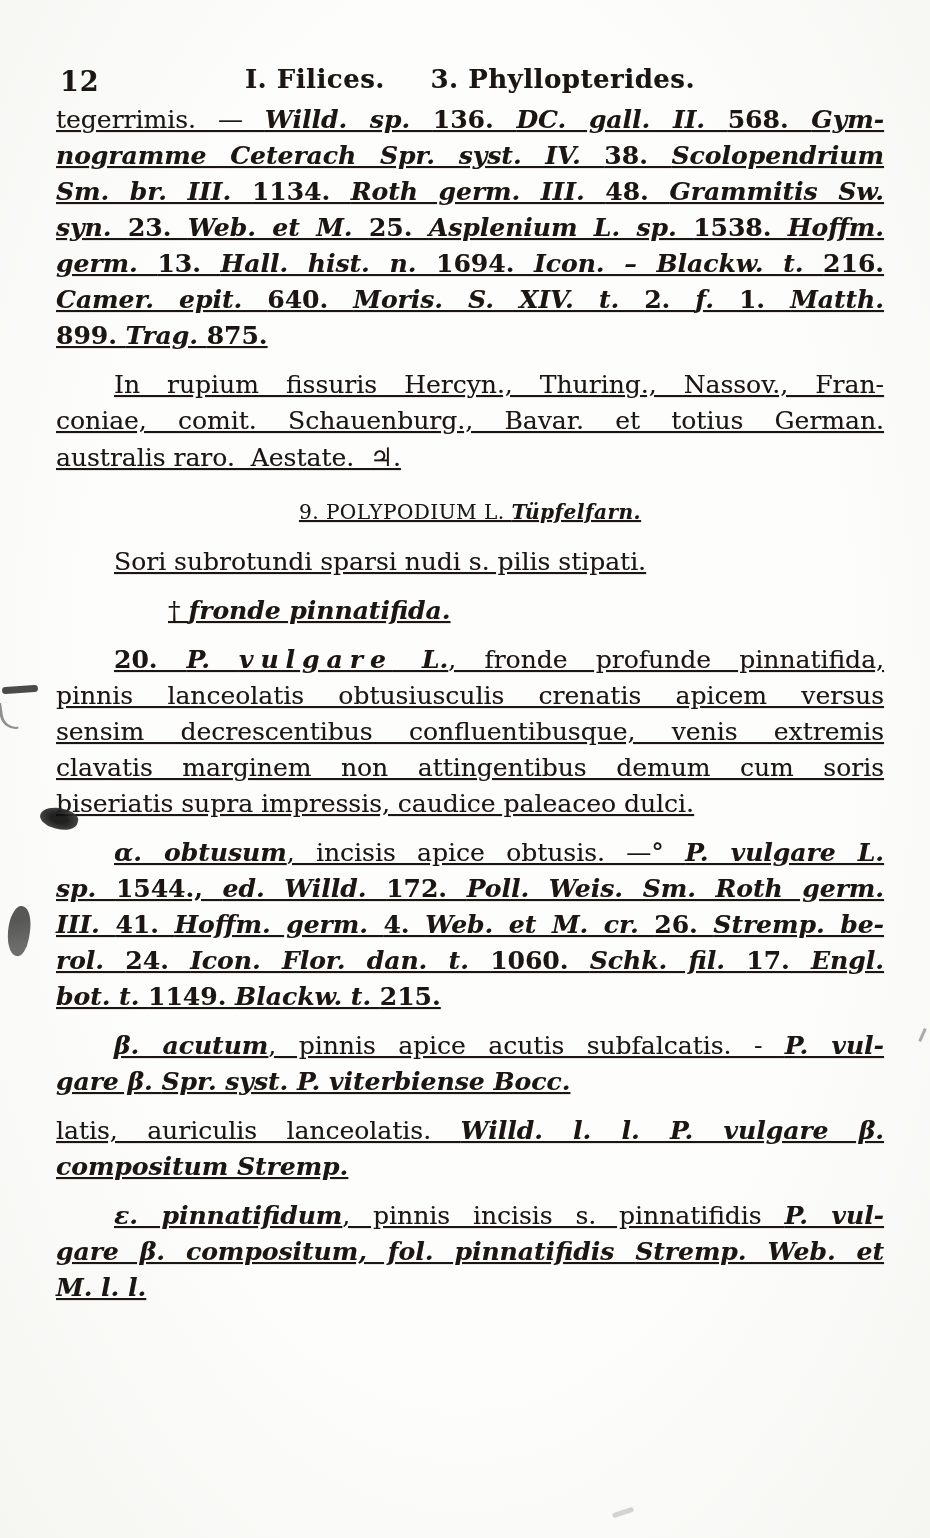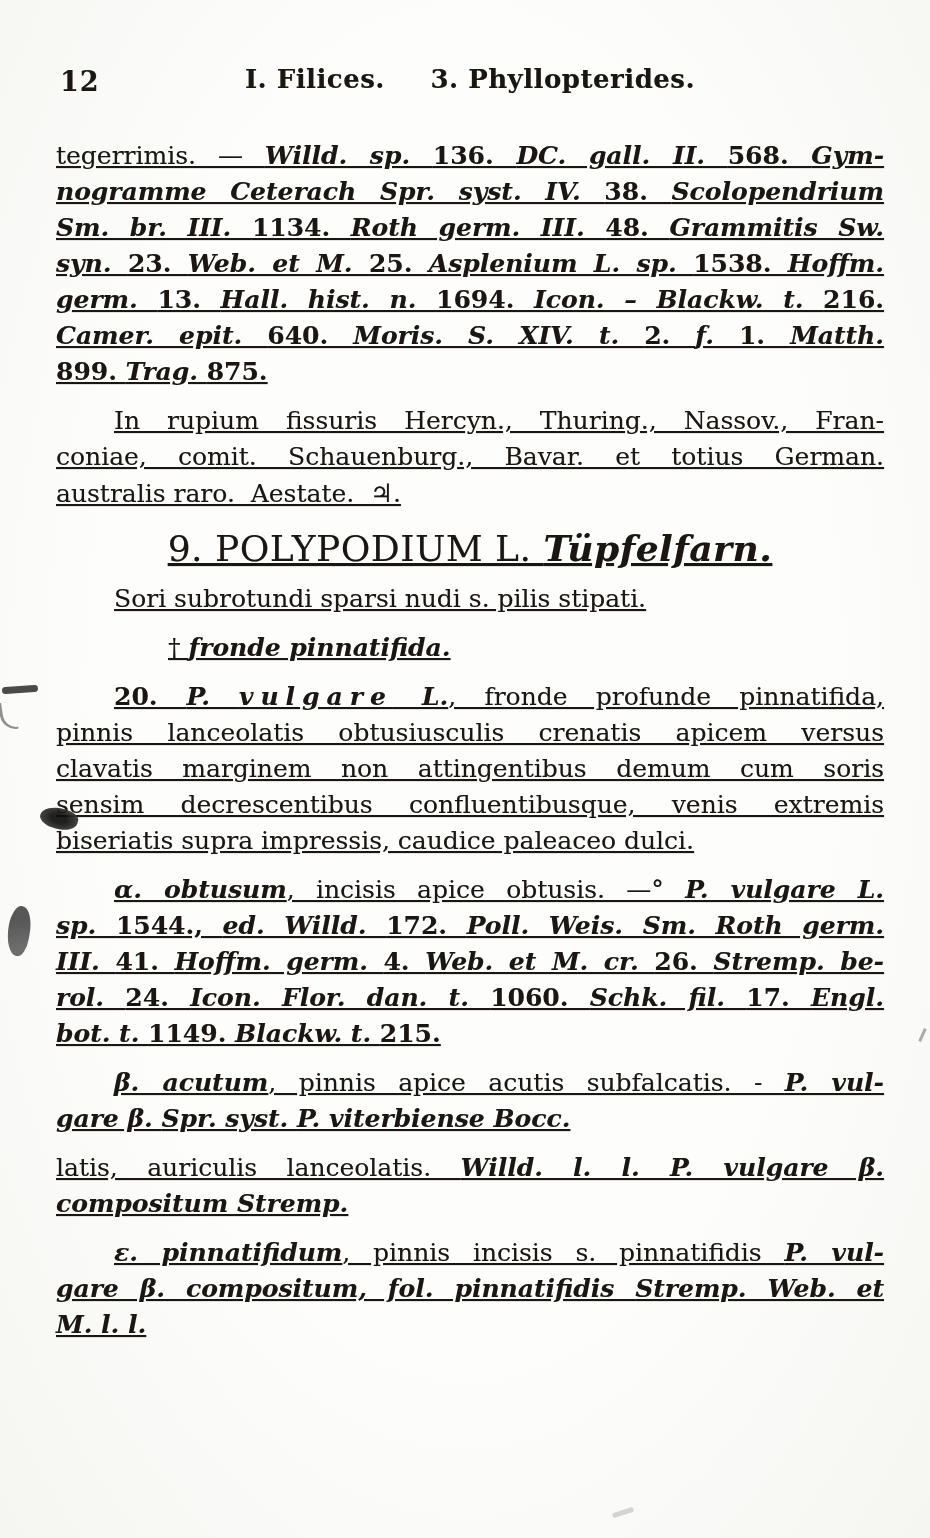--- a/index.html
+++ b/index.html
@@ -14,21 +14,20 @@
     background:radial-gradient(ellipse at 50% 45%, #fdfdfc 55%, #f5f5f1 100%);
     color:#1b1612;
     overflow:hidden;
     box-sizing:border-box;
     padding:64px 46px 0 56px;
     text-shadow:0.2px 0.3px 0.4px rgba(25,18,10,0.38);
   }
   .hdr{
     position:relative;
     height:38px;
-    margin-bottom:36px;
   }
   .pagenum{
     position:absolute;left:4px;top:2px;
     font-size:27px;font-weight:bold;letter-spacing:1px;
   }
   .runtitle{
     display:block;text-align:center;
     font-size:26px;font-weight:bold;letter-spacing:0.5px;
   }
   .body-col{position:relative;}
@@ -42,21 +41,21 @@
     display:block;
     text-align:justify;
     text-align-last:justify;
     white-space:normal;
   }
   .line.last{text-align:left;text-align-last:left;}
   .line.center{text-align:center;text-align-last:center;}
   .line.ind{text-indent:58px;}
   .line.ind2{text-indent:112px;}
   .heading{margin:18px 0 14px 0;}
-  .heading .line{font-size:36px;letter-spacing:0.5px;}
+  .heading .line{font-size:20px;letter-spacing:0.5px;}
   .rm{font-style:normal;font-weight:normal;}
   .it{font-style:italic;font-weight:bold;}
   .bd{font-style:normal;font-weight:bold;}
   .jup{font-family:"DejaVu Sans",sans-serif;font-weight:bold;font-size:1.02em;}
   .lsp{letter-spacing:7px;}
   
   .smudge{position:absolute;pointer-events:none;}
   .smudge-dash{left:2px;top:686px;width:36px;height:7px;background:#2b2b2b;border-radius:4px;transform:rotate(-4deg);opacity:.85;}
   .smudge-hook{left:0px;top:702px;width:14px;height:26px;border-left:3px solid #3a3a3a;border-bottom:2px solid #3a3a3a;border-radius:0 0 0 16px;opacity:.55;transform:rotate(-8deg);}
   .smudge-blob{left:40px;top:808px;width:38px;height:21px;background:radial-gradient(#0e0e0e 30%,#3a3a3a 80%);border-radius:62% 38% 55% 45%;transform:rotate(16deg);opacity:.92;}
@@ -92,22 +91,22 @@
       </p>
       <p class="para">
         <span class="line ind last"><span class="rm">Sori subrotundi sparsi nudi s. pilis stipati.</span></span>
       </p>
       <p class="para">
         <span class="line ind2 last"><span class="rm">† </span><span class="it">fronde pinnatifida.</span></span>
       </p>
       <p class="para">
         <span class="line ind"><span class="bd">20. </span><span class="it">P. </span><span class="it lsp">vulgare</span><span class="it"> L.</span><span class="rm">, fronde profunde pinnatifida,</span></span>
         <span class="line"><span class="rm">pinnis lanceolatis obtusiusculis crenatis apicem versus</span></span>
+        <span class="line"><span class="rm">sensim decrescentibus confluentibusque, venis extremis</span></span>
         <span class="line"><span class="rm">clavatis marginem non attingentibus demum cum soris</span></span>
-        <span class="line"><span class="rm">sensim decrescentibus confluentibusque, venis extremis</span></span>
         <span class="line last"><span class="rm">biseriatis supra impressis, caudice paleaceo dulci.</span></span>
       </p>
       <p class="para">
         <span class="line ind"><span class="it">α. obtusum</span><span class="rm">, incisis apice obtusis. —° </span><span class="it">P. vulgare L.</span></span>
         <span class="line"><span class="it">sp. </span><span class="bd">1544., </span><span class="it">ed. Willd. </span><span class="bd">172. </span><span class="it">Poll. Weis. Sm. Roth germ.</span></span>
         <span class="line"><span class="it">III. </span><span class="bd">41. </span><span class="it">Hoffm. germ. </span><span class="bd">4. </span><span class="it">Web. et M. cr. </span><span class="bd">26. </span><span class="it">Stremp. be-</span></span>
         <span class="line"><span class="it">rol. </span><span class="bd">24. </span><span class="it">Icon. Flor. dan. t. </span><span class="bd">1060. </span><span class="it">Schk. fil. </span><span class="bd">17. </span><span class="it">Engl.</span></span>
         <span class="line last"><span class="it">bot. t. </span><span class="bd">1149. </span><span class="it">Blackw. t. </span><span class="bd">215.</span></span>
       </p>
       <p class="para">

